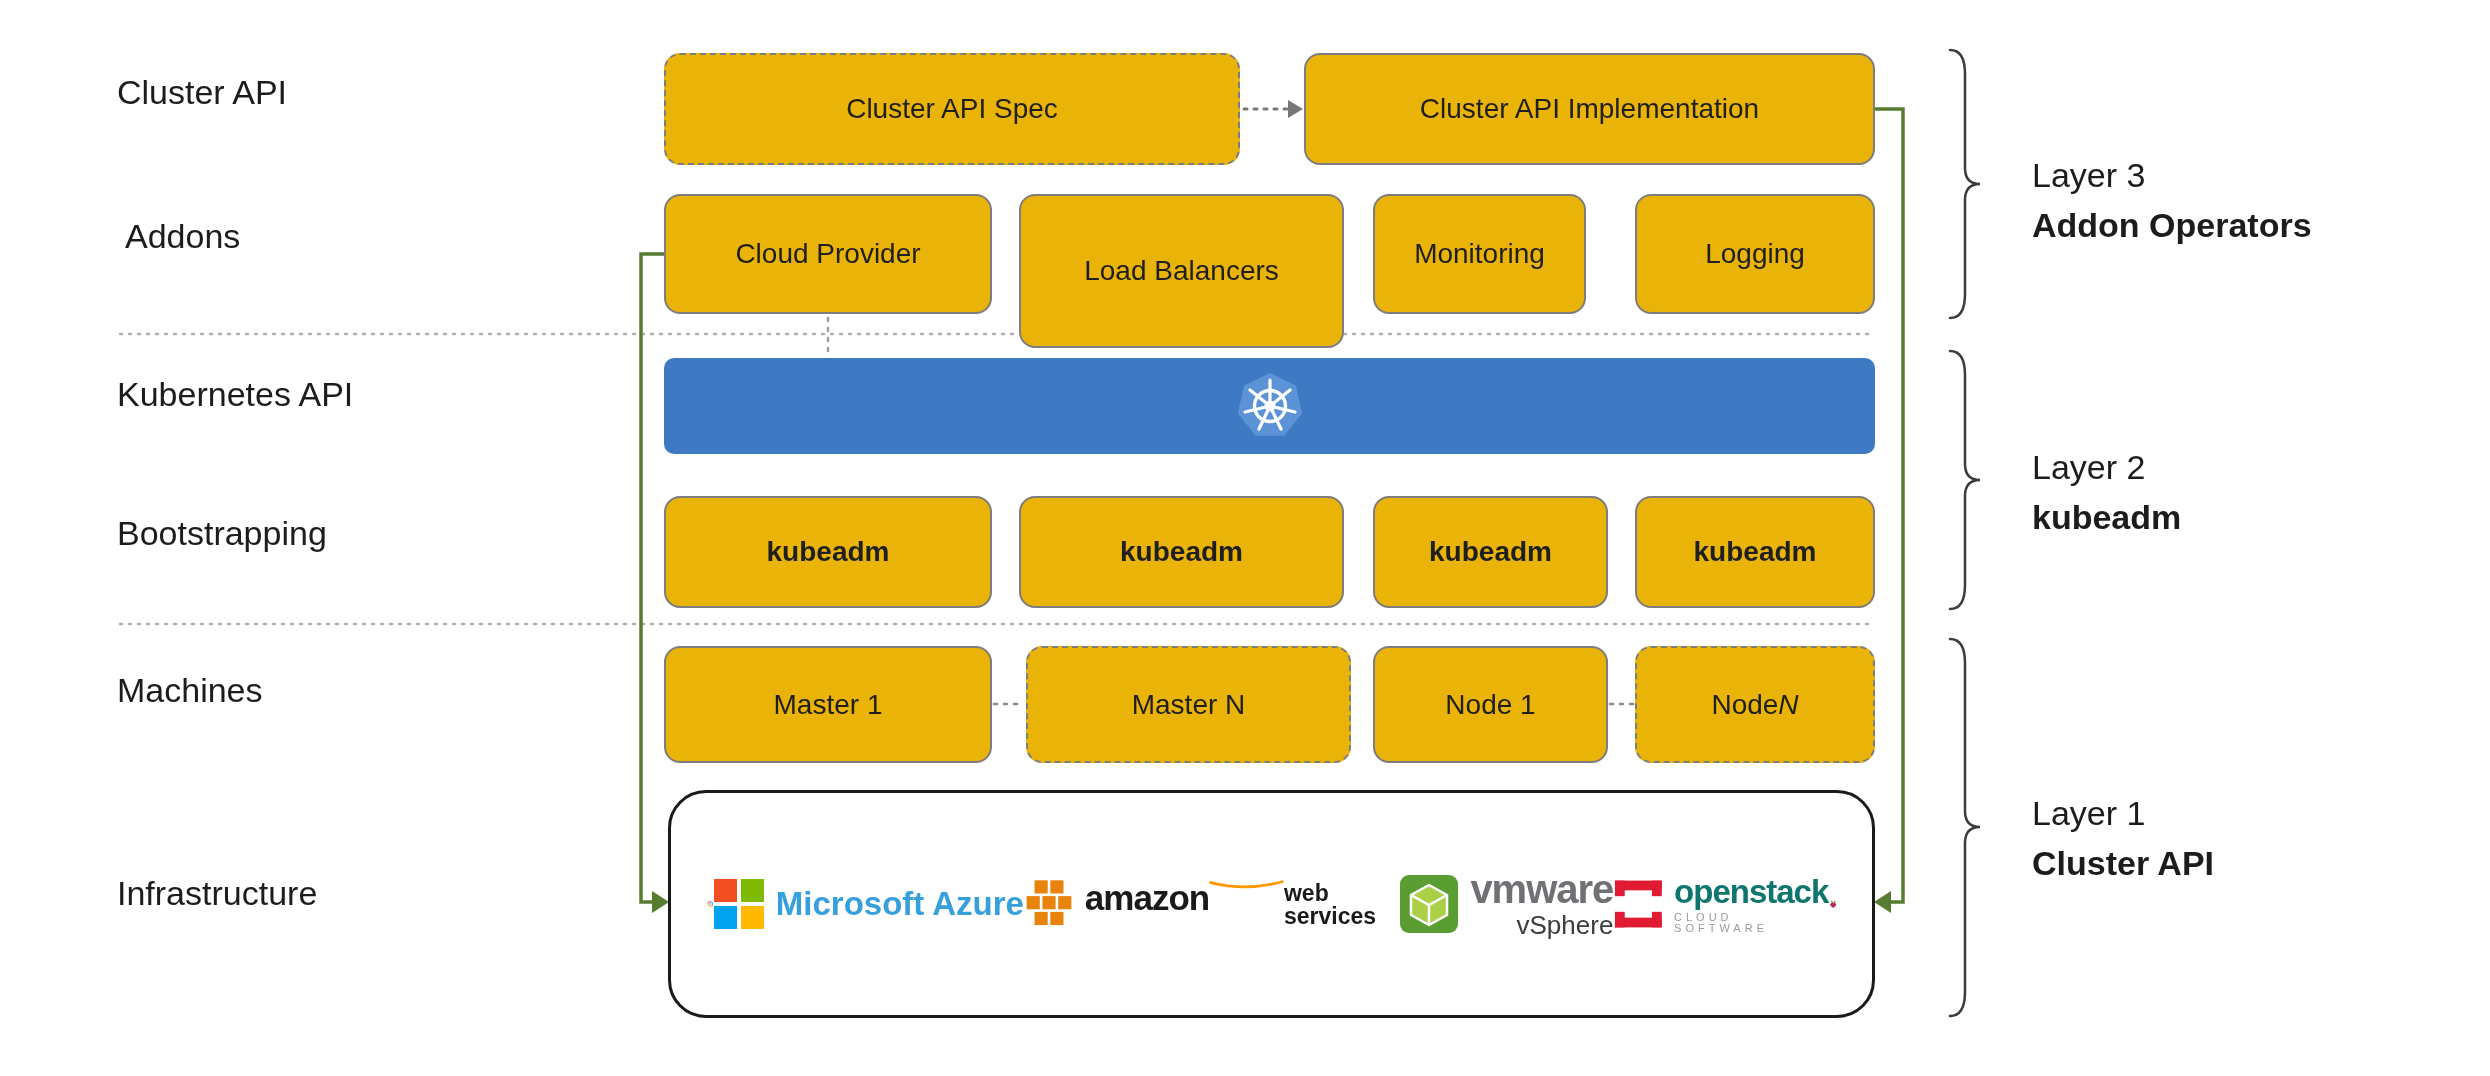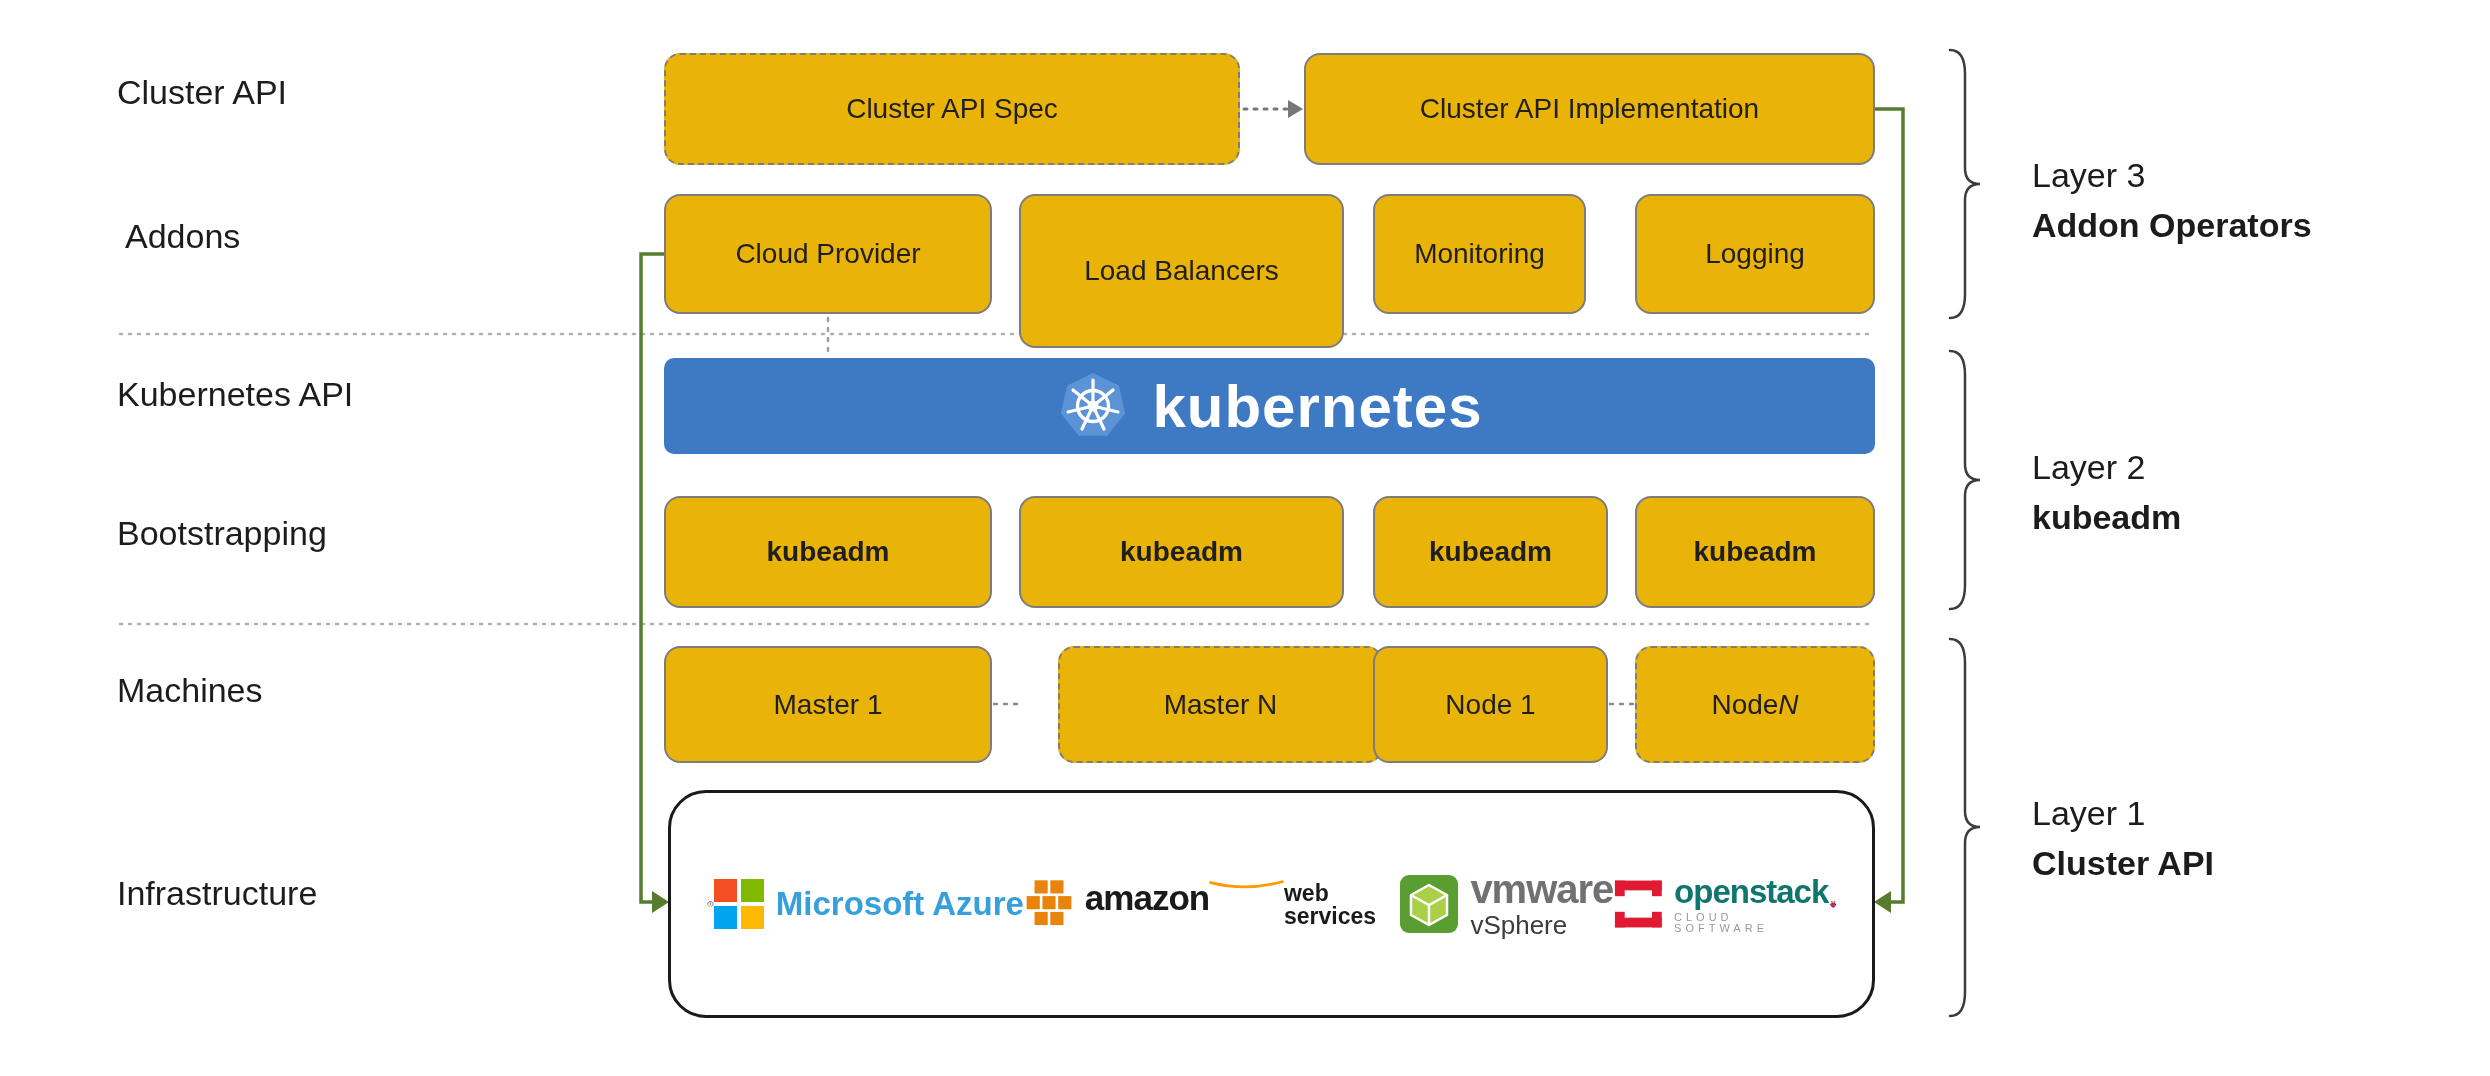--- a/index.html
+++ b/index.html
@@ -29,21 +29,21 @@
   .brace{position:absolute;left:1948px;}
 
   .overlay{position:absolute;left:0;top:0;pointer-events:none;}
 
   
   .logo-block{display:flex;align-items:center;}
   .azure-text{font-size:33px;font-weight:700;color:#35A0DB;margin-left:12px;white-space:nowrap;}
   .aws-col{display:flex;flex-direction:row;margin-left:10px;line-height:1;}
   .aws-amazon{font-size:35px;font-weight:bold;color:#1a1a1a;letter-spacing:-1px;}
   .aws-web{font-size:23px;font-weight:bold;color:#1a1a1a;margin-top:2px;letter-spacing:0px;}
-  .vmw-col{display:flex;flex-direction:column;margin-left:12px;line-height:1.05;}
+  .vmw-col{display:flex;flex-direction:column;margin-left:12px;line-height:1.05;text-align:right;}
   .vmw-text{font-size:40px;font-weight:bold;color:#717074;letter-spacing:-1px;}
   .vmw-sub{font-size:26px;color:#3c3c3c;margin-top:2px;}
   .os-col{display:flex;flex-direction:column;margin-left:10px;line-height:1;}
   .os-text{font-size:33px;font-weight:bold;color:#0f766e;letter-spacing:-1px;}
   .os-sub{font-size:11px;color:#9a9a9a;letter-spacing:4px;margin-top:4px;}
 </style>
 </head>
 <body>
 
 <div class="canvas">
@@ -91,30 +91,29 @@
         <line x1="37" y1="37" x2="57" y2="21"></line>
         <line x1="37" y1="37" x2="62" y2="43"></line>
         <line x1="37" y1="37" x2="48" y2="60"></line>
         <line x1="37" y1="37" x2="26" y2="60"></line>
         <line x1="37" y1="37" x2="12" y2="43"></line>
         <line x1="37" y1="37" x2="17" y2="21"></line>
       </g>
       <circle cx="37" cy="37" r="15.5" fill="none" stroke="#ffffff" stroke-width="3.4"></circle>
       <circle cx="37" cy="37" r="5.5" fill="#ffffff"></circle>
     </svg>
-    <span class="banner-text">kubernetes</span>
   </div>
 
   <div class="box bold" style="left:664px;top:496px;width:328px;height:112px">kubeadm</div>
   <div class="box bold" style="left:1019px;top:496px;width:325px;height:112px">kubeadm</div>
   <div class="box bold" style="left:1373px;top:496px;width:235px;height:112px">kubeadm</div>
   <div class="box bold" style="left:1635px;top:496px;width:240px;height:112px">kubeadm</div>
 
   <div class="box" style="left:664px;top:646px;width:328px;height:117px">Master 1</div>
-  <div class="box dashed" style="left:1058px;top:646px;width:325px;height:117px">Master N</div>
+  <div class="box dashed" style="left:1026px;top:646px;width:325px;height:117px">Master N</div>
   <div class="box" style="left:1373px;top:646px;width:235px;height:117px">Node 1</div>
   <div class="box dashed" style="left:1635px;top:646px;width:240px;height:117px">
     <span>Node </span>
       <span class="it">N</span>
   </div>
 
   <div class="infra">
 
     <svg width="94" height="82" viewBox="0 0 95 82">
       <g fill="none" stroke-width="13" stroke-linejoin="round" stroke-linecap="round">

